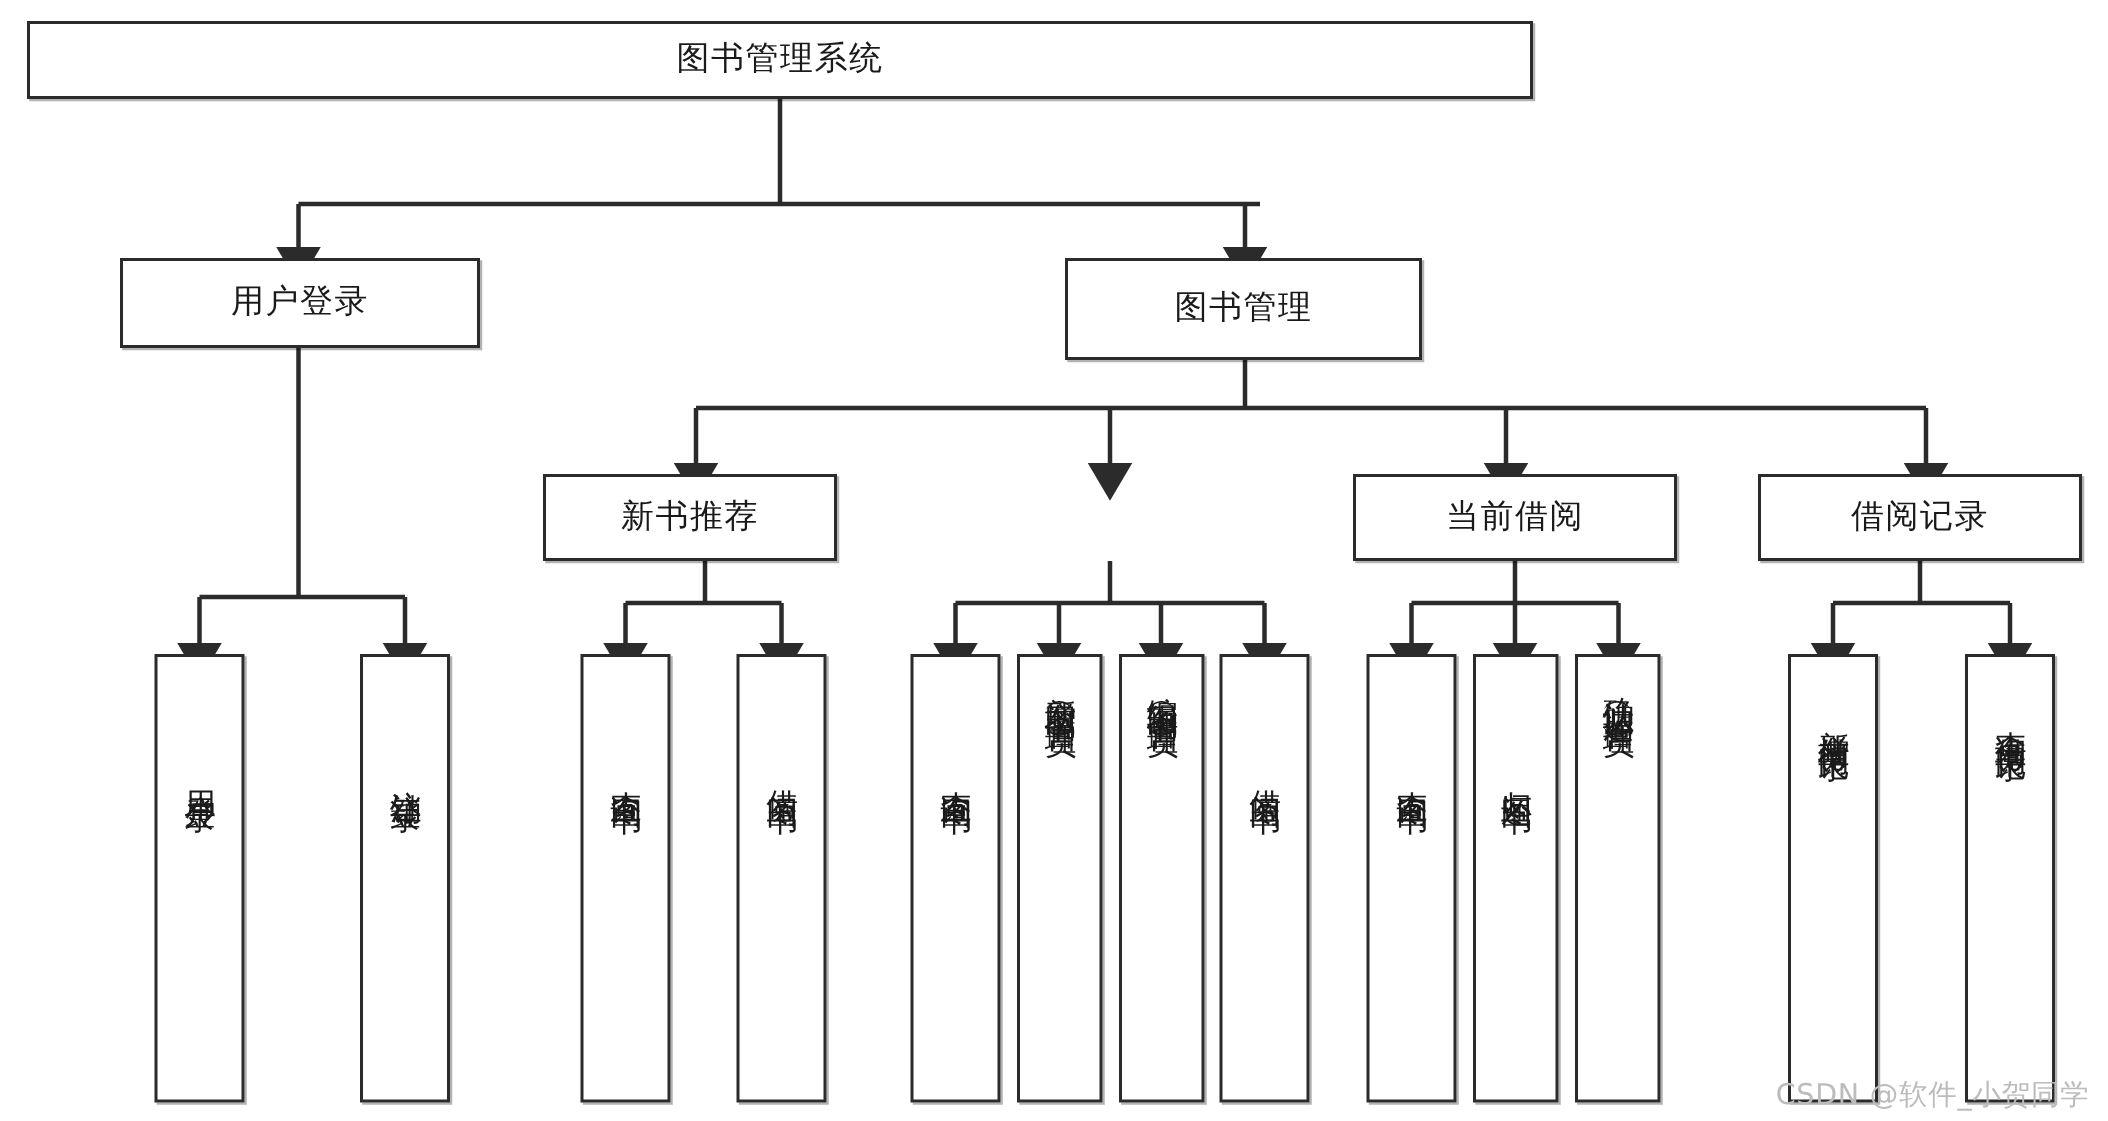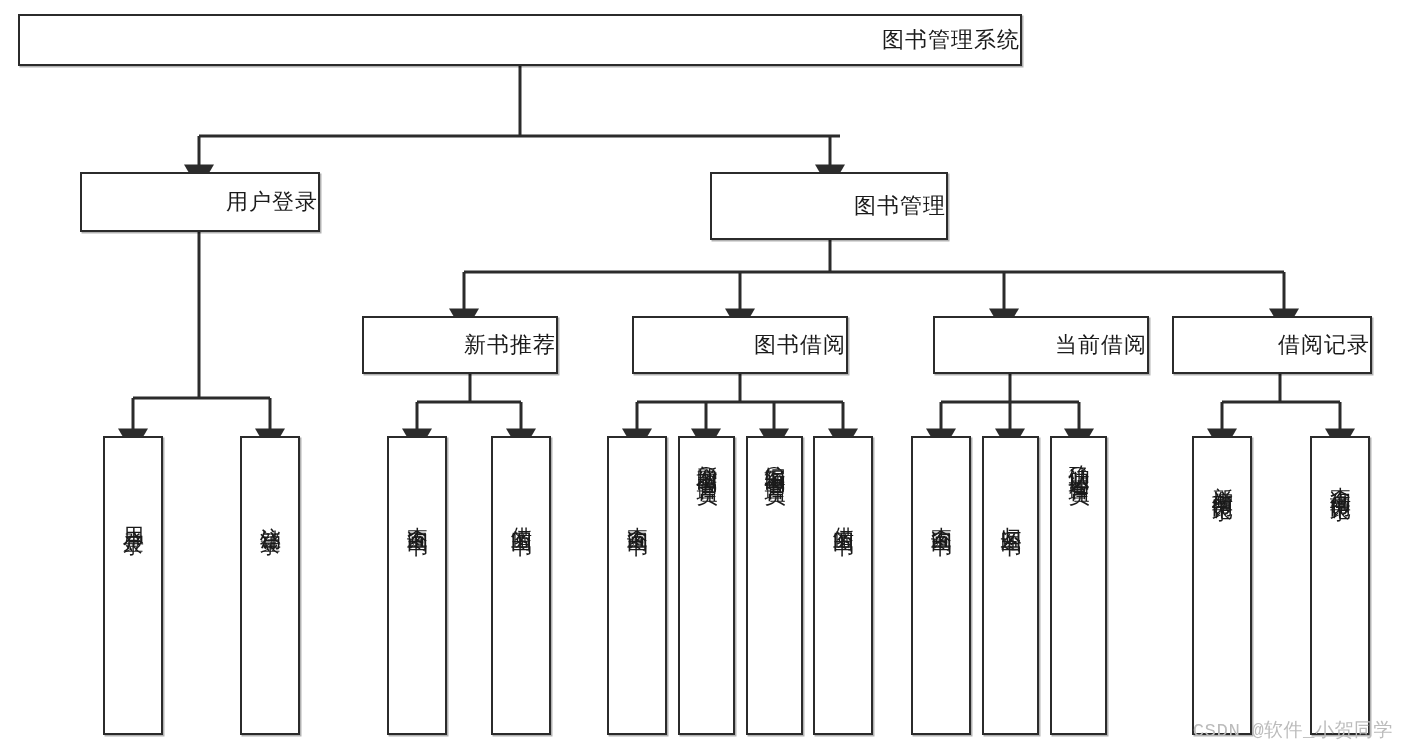--- a/index.html
+++ b/index.html
@@ -11,21 +11,21 @@
   }
   #stage{position:relative;width:1405px;height:747px;}
   svg.wires{position:absolute;left:0;top:0;width:1405px;height:747px;}
   .node{
     position:absolute;
     box-sizing:border-box;
     background:#ffffff;
     border:2.5px solid #2b2b2b;
     display:flex;
     align-items:center;
-    justify-content:flex-end;
+    justify-content:center;
     box-shadow:1.5px 1.5px 0 rgba(0,0,0,0.30);
     z-index:2;
   }
   .node .lbl{
     color:#1a1a1a;
     font-size:22px;
     line-height:1.25;
     letter-spacing:1px;
     white-space:nowrap;
   }
@@ -45,21 +45,20 @@
   #watermark{
     position:absolute;
     right:12px;
     bottom:4px;
     color:#bcbcbc;
     font-size:19px;
     letter-spacing:0.5px;
     z-index:5;
     white-space:nowrap;
     pointer-events:none;
-    font-family:Liberation Mono, monospace;
   }
 </style>
 </head>
 <body>
 
 <div id="stage">
 
   <svg class="wires" viewBox="0 0 1405 747" xmlns="http://www.w3.org/2000/svg">
     <defs>
       <marker id="arw" markerWidth="11" markerHeight="11" refX="1.2" refY="5" orient="auto" markerUnits="strokeWidth">
@@ -117,27 +116,24 @@
   <div class="node" style="left:80px;top:172px;width:240px;height:60px;">
     <span class="lbl">用户登录</span>
   </div>
   <div class="node" style="left:710px;top:172px;width:238px;height:68px;">
     <span class="lbl">图书管理</span>
   </div>
 
   <div class="node" style="left:362px;top:316px;width:196px;height:58px;">
     <span class="lbl">新书推荐</span>
   </div>
-  <div class="node" style="left:632px;top:316px;width:216px;height:58px;">
-    <span class="lbl">图书借阅</span>
-  </div>
-  <div class="node" style="left:902px;top:316px;width:216px;height:58px;margin-left:31px;">
+  <div class="node" style="left:902px;top:316px;width:216px;height:58px;">
     <span class="lbl">当前借阅</span>
   </div>
-  <div class="node" style="left:1172px;top:316px;width:200px;height:58px;">
+  <div class="node" style="left:1172px;top:316px;width:216px;height:58px;">
     <span class="lbl">借阅记录</span>
   </div>
 
   <div class="node leaf" style="left:103px;top:436px;width:60px;height:299px;padding-top:72px;">
     <span class="lbl">用户登录</span>
   </div>
   <div class="node leaf" style="left:240px;top:436px;width:60px;height:299px;padding-top:72px;">
     <span class="lbl">注销登录</span>
   </div>
 

